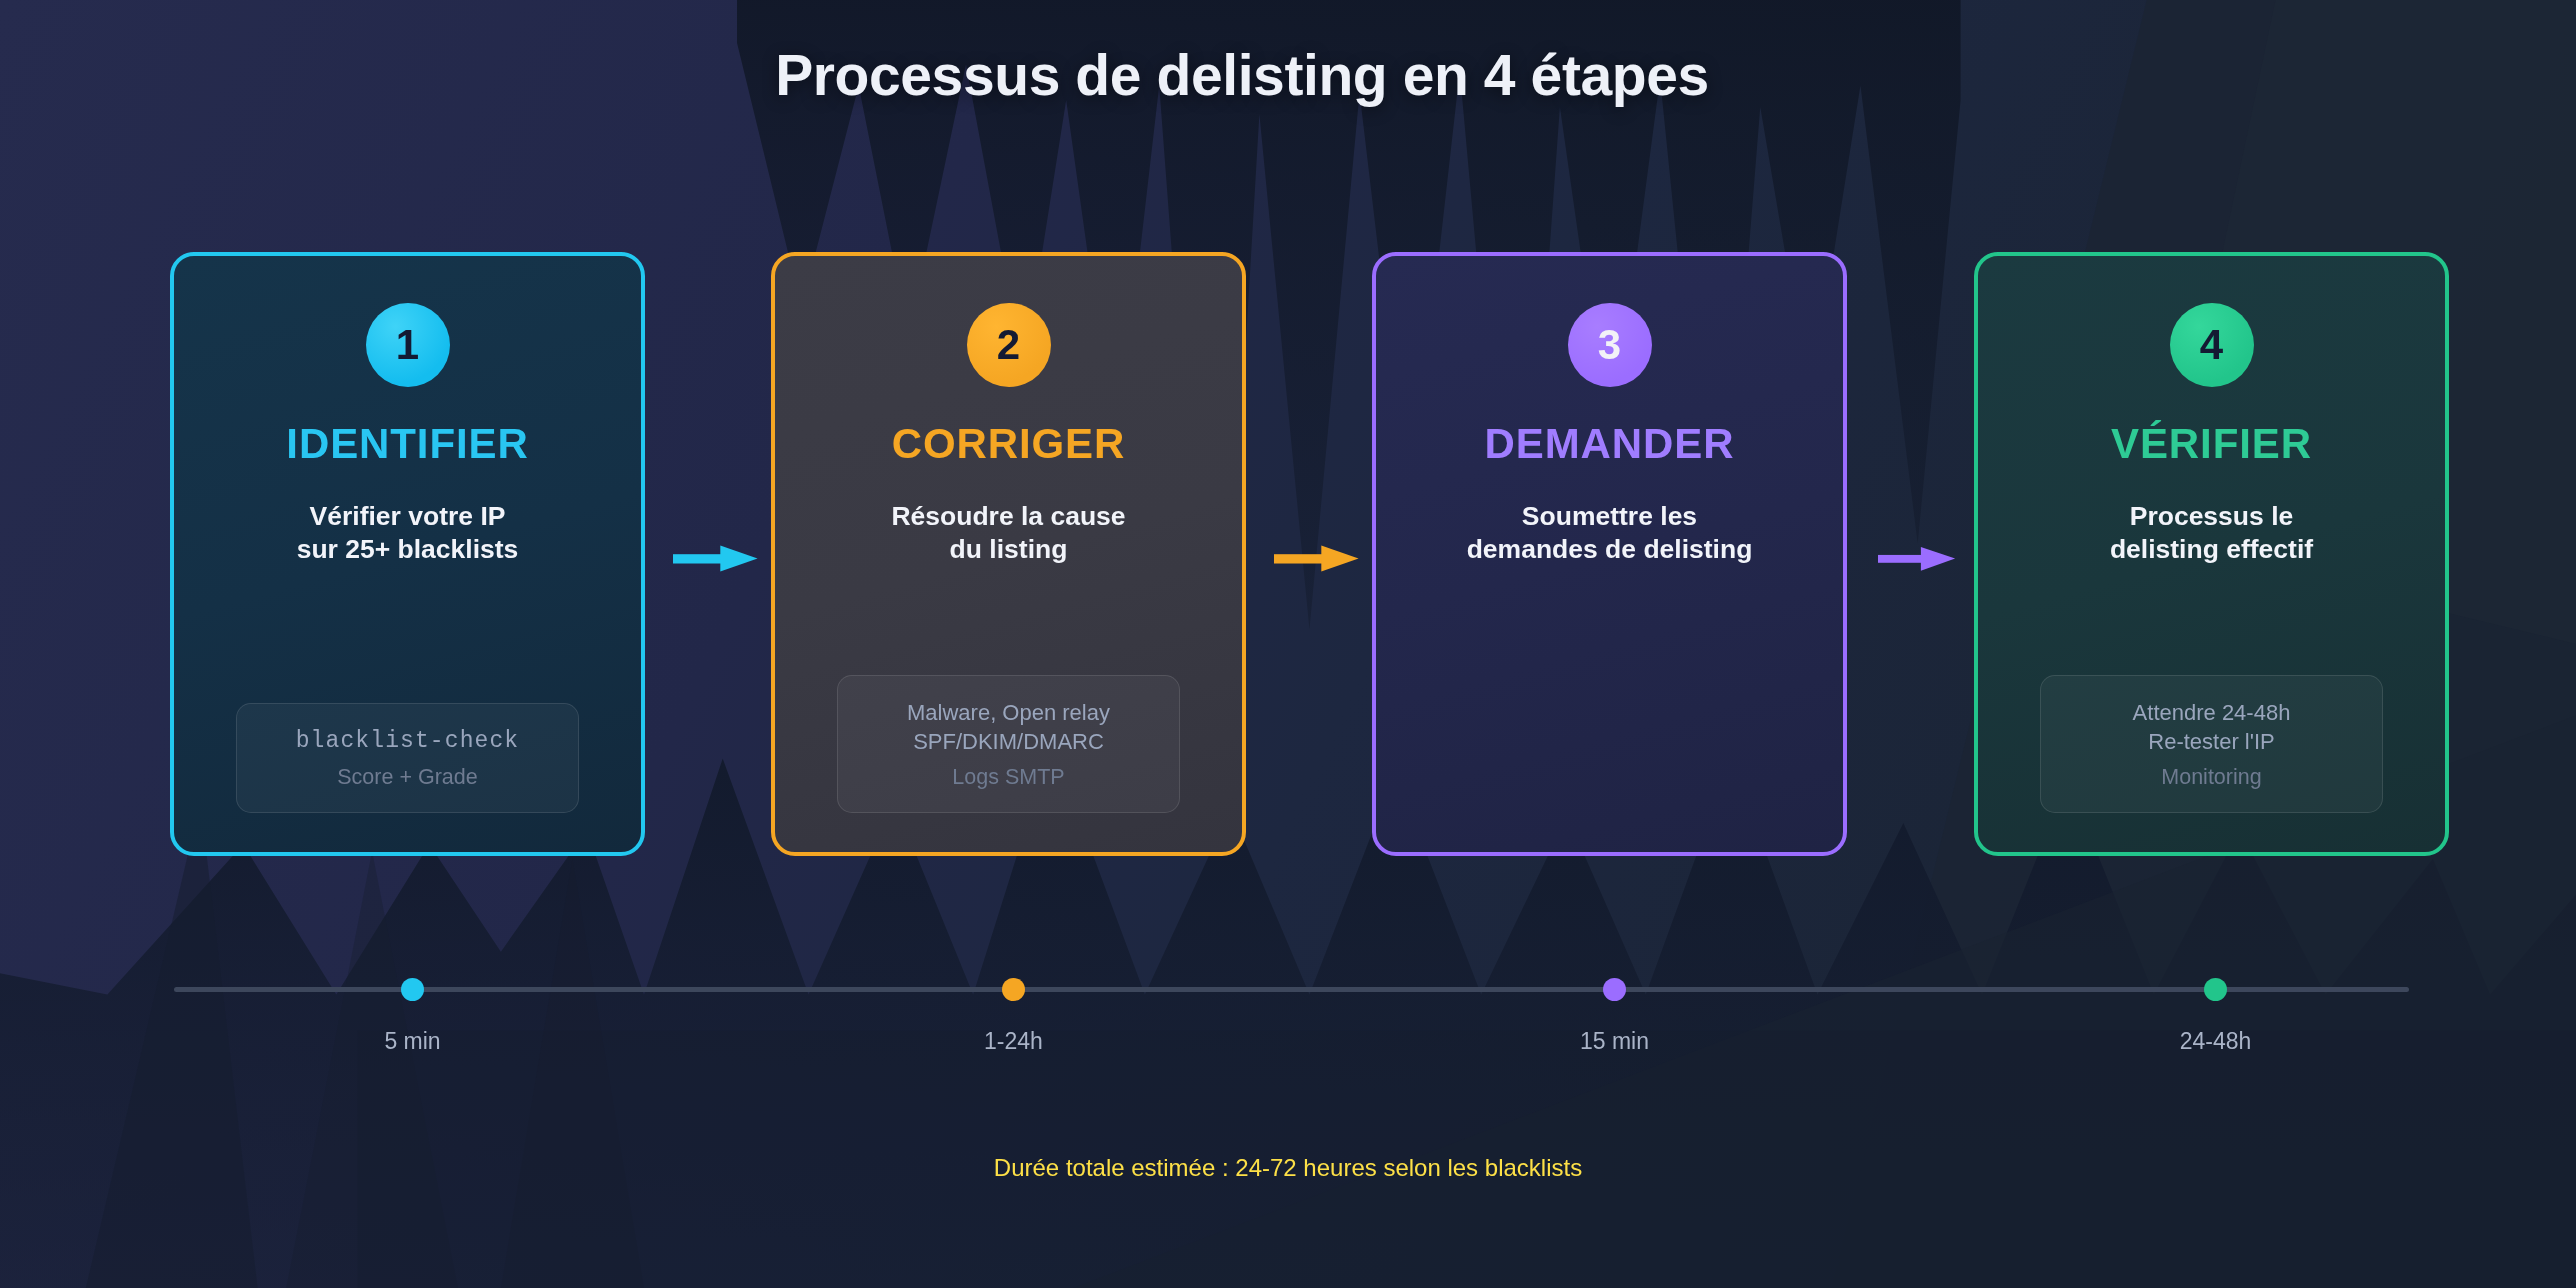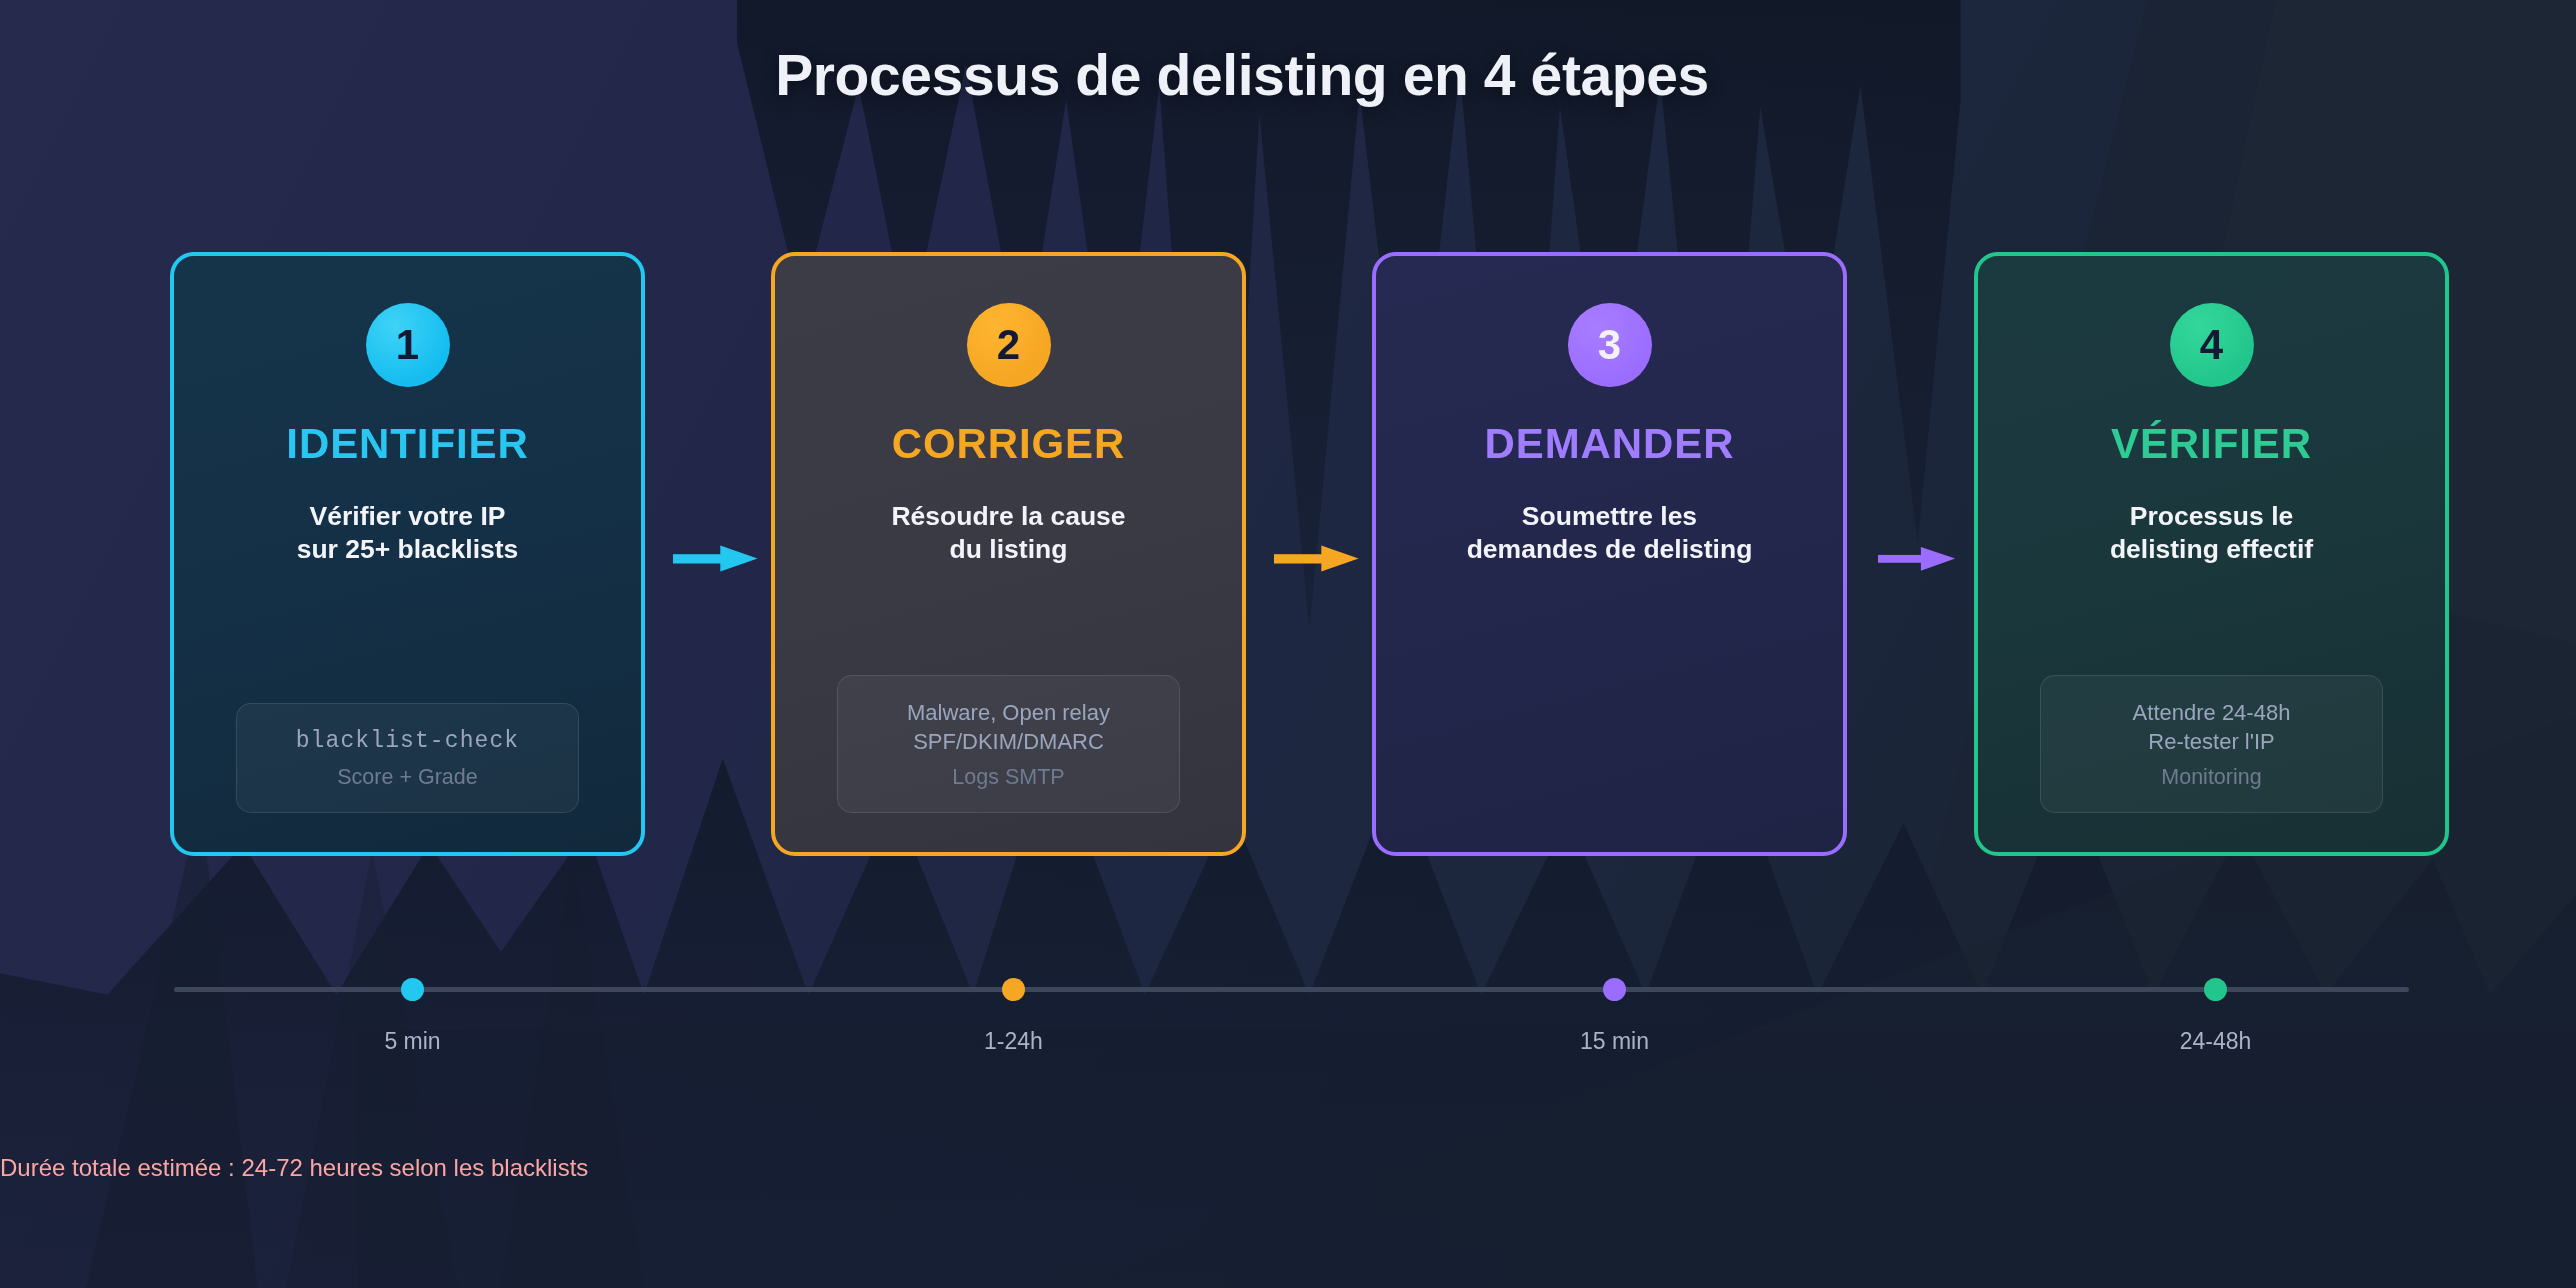--- a/index.html
+++ b/index.html
@@ -115,22 +115,22 @@
   }
   .tl-label {
     position:absolute; left:-107px; top:83px;
     width:215px; text-align:center;
     font-size:23px; color:#aab4c8;
   }
 
   
   .footer {
     position:absolute; left:0; top:1154px; width:2576px;
-    text-align:left;
-    font-size:24px; color:#fca5a5;
+    text-align:center;
+    font-size:24px; color:#fde047;
   }
 </style>
 </head>
 <body>
 
 <div id="bg">
   <svg viewBox="0 0 3600 1800" xmlns="http://www.w3.org/2000/svg">
     <defs>
       <linearGradient id="bgGrad" x1="0" y1="0" x2="1" y2="0.25">
         <stop offset="0%" stop-color="#262b4e"></stop>

